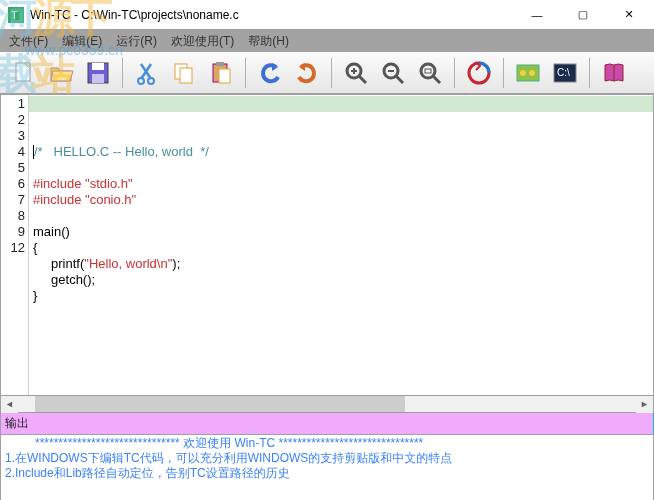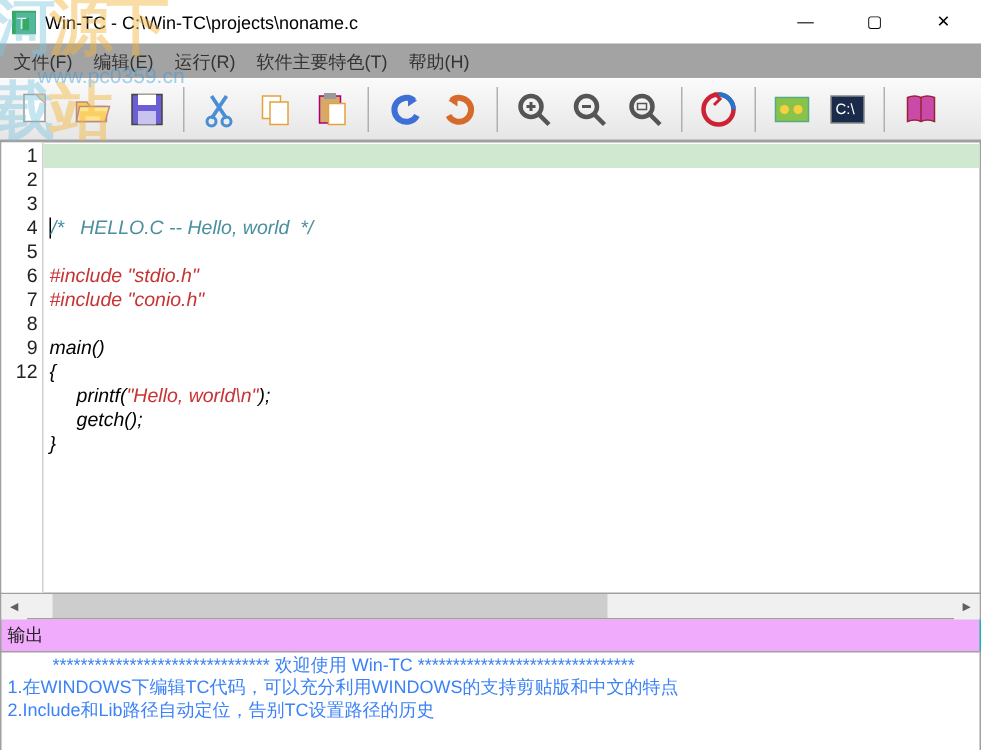--- a/index.html
+++ b/index.html
@@ -24,21 +24,21 @@
 
 .toolbar { height: 42px; background: linear-gradient(#fafafa,#e6e6e6); border-top: 1px solid #fff; border-bottom: 1px solid #a0a0a0; display: flex; align-items: center; padding: 0 6px; gap: 1px; }
 .tbtn { width: 36px; height: 36px; display: flex; align-items: center; justify-content: center; border: 1px solid transparent; border-radius: 2px; }
 .tsep { width: 1px; height: 30px; background: #b0b0b0; margin: 0 5px; }
 
 
 .editor { background: #fff; height: 302px; border: 1px solid #a0a0a0; display: flex; font-family: "Courier New", monospace; font-size: 13px; position: relative; }
 .gutter { width: 28px; background: #fff; border-right: 1px solid #d0d0d0; text-align: right; padding: 1px 3px 0 0; color: #222; font-family: "Courier New", monospace; line-height: 16px; }
 .code { flex: 1; padding: 1px 4px 0; line-height: 16px; white-space: pre; position: relative; }
 .code .highlight-line { position: absolute; top: 1px; left: 0; right: 0; height: 16px; background: #cfe8cf; z-index: 0; }
-.code .codecontent { position: relative; z-index: 1; font-style: italic; }
+.code .codecontent { position: relative; z-index: 1; }
 .cursor { display: inline-block; width: 1px; height: 14px; background: #000; vertical-align: text-bottom; }
 .c-comment { color: #4a8f9f; }
 .c-preproc { color: #c73232; }
 .c-string { color: #c73232; }
 
 
 .scroll-h { height: 17px; background: #f0f0f0; border: 1px solid #a0a0a0; border-top: none; display: flex; align-items: center; }
 .scroll-h .track { flex: 1; height: 100%; background: #f0f0f0; position: relative; }
 .scroll-h .thumb { position: absolute; left: 17px; top: 0; height: 100%; width: 370px; background: #cdcdcd; }
 .arrBox { width: 17px; height: 17px; background: #f0f0f0; display: flex; align-items: center; justify-content: center; color: #606060; font-size: 9px; }
@@ -68,21 +68,21 @@
     <div>—</div>
     <div>▢</div>
     <div>✕</div>
   </div>
 </div>
 
 <div class="menubar">
   <div>文件(F)</div>
   <div>编辑(E)</div>
   <div>运行(R)</div>
-  <div>软件主要特色(T)</div>
+  <div>欢迎使用(T)</div>
   <div>帮助(H)</div>
 </div>
 
 <div class="toolbar">
   <div class="tbtn">
       <svg width="28" height="28">
         <rect x="6" y="4" width="14" height="18" fill="#fff" stroke="#999"></rect>
         <path d="M14 4 L20 4 L20 10 Z" fill="#f2e27a" stroke="#caa"></path>
       </svg>
     </div>

